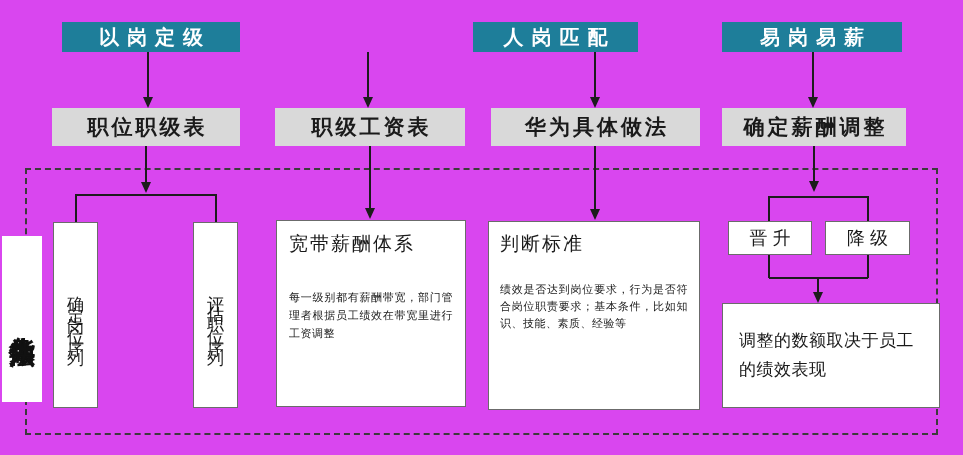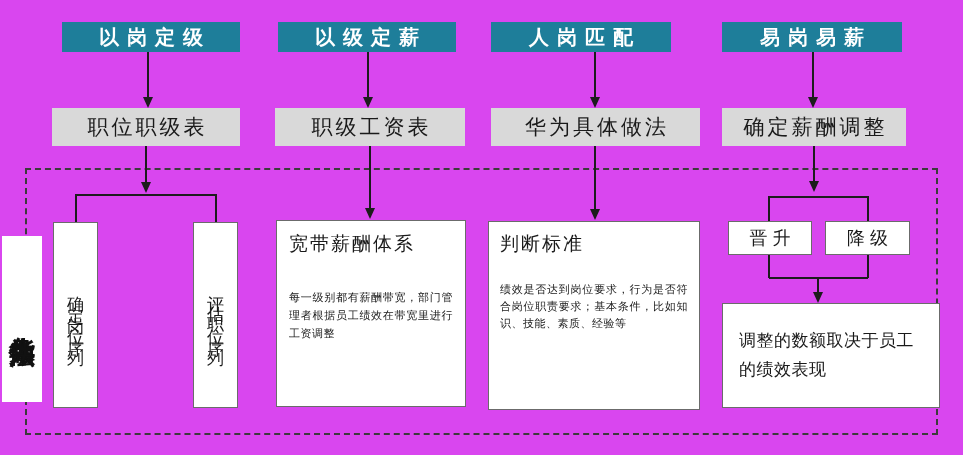--- a/index.html
+++ b/index.html
@@ -10,21 +10,21 @@
   
   .hdr {
     position:absolute; top:22px; height:30px; background:#1e7e9a; color:#ffffff;
     display:flex; align-items:center; justify-content:center;
     font-size:20px; font-weight:bold; letter-spacing:8px; text-indent:8px; z-index:2;
   }
   
   .sub {
     position:absolute; top:108px; height:38px; background:#d9d9d9; color:#1a1a1a;
     display:flex; align-items:center; justify-content:center;
-    font-size:21px; font-weight:normal; letter-spacing:3px; text-indent:3px; z-index:2;
+    font-size:21px; font-weight:bold; letter-spacing:3px; text-indent:3px; z-index:2;
   }
   
   .vline { position:absolute; width:1.5px; background:#1c1c1c; z-index:1; }
   .hline { position:absolute; height:1.5px; background:#1c1c1c; z-index:1; }
   .ah {
     position:absolute; width:0; height:0; z-index:1;
     border-left:5px solid transparent; border-right:5px solid transparent;
     border-top:11px solid #1c1c1c;
   }
   
@@ -72,22 +72,21 @@
 
 <div class="canvas">
 
   <div class="dashed-frame"></div>
 
   <div class="side-label-wrap">
     <span class="side-label-text">华为具体做法</span>
   </div>
 
   <div class="hdr" style="left:62px;width:178px">以岗定级</div>
-  <div class="hdr" style="left:278px;width:178px">以级定薪</div>
-  <div class="hdr" style="left:491px;width:180px">人岗匹配</div>
+  <div class="hdr" style="left:473px;width:165px">人岗匹配</div>
   <div class="hdr" style="left:722px;width:180px">易岗易薪</div>
 
   <div class="vline" style="left:147px;top:52px;height:45px"></div>
   <div class="ah" style="left:143px;top:97px"></div>
   <div class="vline" style="left:367px;top:52px;height:45px"></div>
   <div class="ah" style="left:363px;top:97px"></div>
   <div class="vline" style="left:594px;top:52px;height:45px"></div>
   <div class="ah" style="left:590px;top:97px"></div>
   <div class="vline" style="left:812px;top:52px;height:45px"></div>
   <div class="ah" style="left:808px;top:97px"></div>

